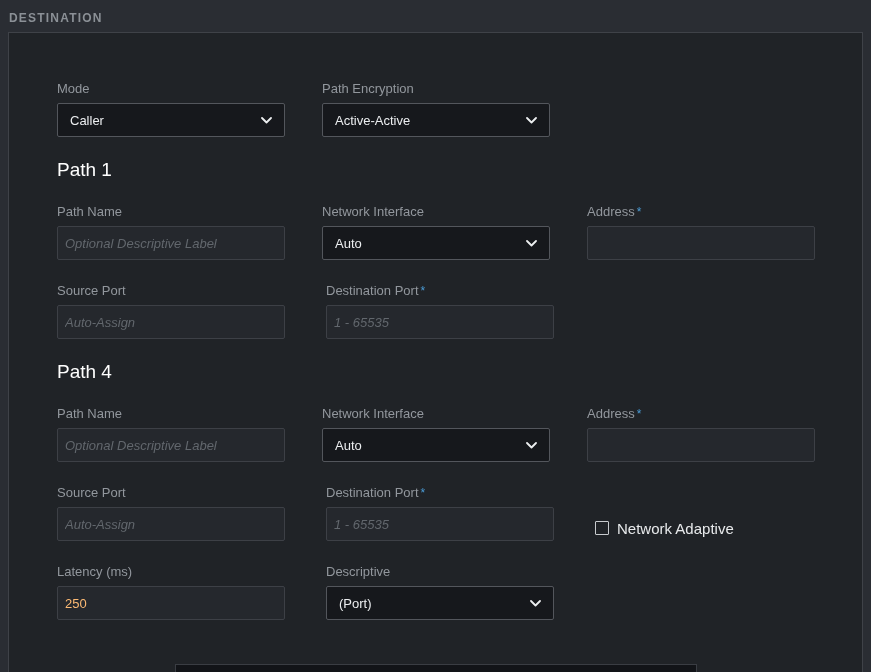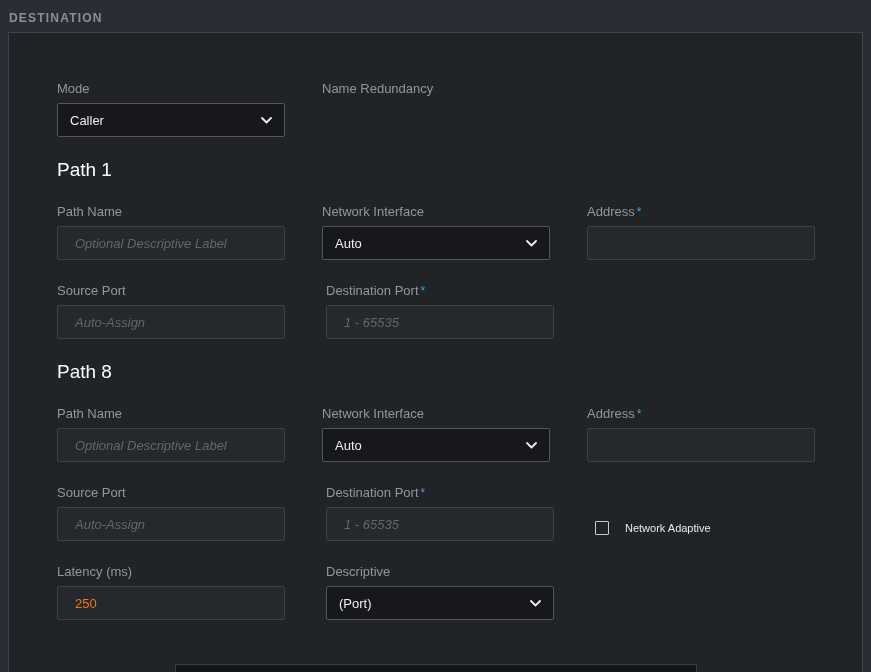--- a/index.html
+++ b/index.html
@@ -65,23 +65,23 @@
     font-weight: 500;
     text-align: center;
   }
   .chevron { display: flex; align-items: center; }
   .chevron svg { display: block; }
   .input {
     width: 228px; height: 34px;
     background: #25282d;
     border: 1px solid #3d4046;
     border-radius: 2px;
-    color: #f97316;
+    color: #fdba74;
     font-size: 13px;
-    padding: 0 17px;
+    padding: 0 7px;
     font-family: "Liberation Sans", sans-serif;
     outline: none;
   }
   .input::placeholder {
     color: #62676d;
     font-style: italic;
     opacity: 1;
   }
   .checkbox-cell {
     display: flex;
@@ -91,23 +91,23 @@
     cursor: pointer;
   }
   .checkbox-box {
     width: 14px; height: 14px;
     border: 1px solid #c8cbce;
     background: transparent;
     border-radius: 1px;
     flex: 0 0 auto;
   }
   .checkbox-label {
-    font-size: 11px;
+    font-size: 15px;
     color: #e8eaec;
-    margin-left: 16px;
+    margin-left: 8px;
     white-space: nowrap;
   }
   .bottom-partial {
     position: absolute;
     left: 175px; top: 664px;
     width: 522px; height: 8px;
     background: #121418;
     border: 1px solid #3a3d43;
     border-bottom: none;
   }
@@ -125,21 +125,29 @@
       <div class="select">
         <span class="select-value">Caller</span>
         <span class="chevron">
           <svg width="11" height="7" viewBox="0 0 11 7">
               <path d="M1 1 L5.5 5.5 L10 1" fill="none" stroke="#eceef0" stroke-width="1.8" stroke-linecap="round" stroke-linejoin="round"></path>
             </svg>
         </span>
       </div>
     </div>
     <div>
-      <div class="field-label">Name Redundancy</div>
+      <div class="field-label">Path Encryption</div>
+      <div class="select">
+        <span class="select-value">Active-Active</span>
+        <span class="chevron">
+          <svg width="11" height="7" viewBox="0 0 11 7">
+              <path d="M1 1 L5.5 5.5 L10 1" fill="none" stroke="#eceef0" stroke-width="1.8" stroke-linecap="round" stroke-linejoin="round"></path>
+            </svg>
+        </span>
+      </div>
     </div>
     <div></div>
   </div>
 
   <div class="section-heading">Path 1</div>
 
   <div class="grid-row">
     <div>
       <div class="field-label">Path Name</div>
       <input class="input" type="text" placeholder="Optional Descriptive Label" style="">
@@ -166,21 +174,21 @@
       <div class="field-label">Source Port</div>
       <input class="input" type="text" placeholder="Auto-Assign" style="">
     </div>
     <div>
       <div class="field-label"><span>Destination Port</span><span class="req">*</span></div>
       <input class="input" type="text" placeholder="1 - 65535" style="">
     </div>
     <div></div>
   </div>
 
-  <div class="section-heading">Path 8</div>
+  <div class="section-heading">Path 4</div>
 
   <div class="grid-row">
     <div>
       <div class="field-label">Path Name</div>
       <input class="input" type="text" placeholder="Optional Descriptive Label" style="">
     </div>
     <div>
       <div class="field-label">Network Interface</div>
       <div class="select">
         <span class="select-value">Auto</span>

